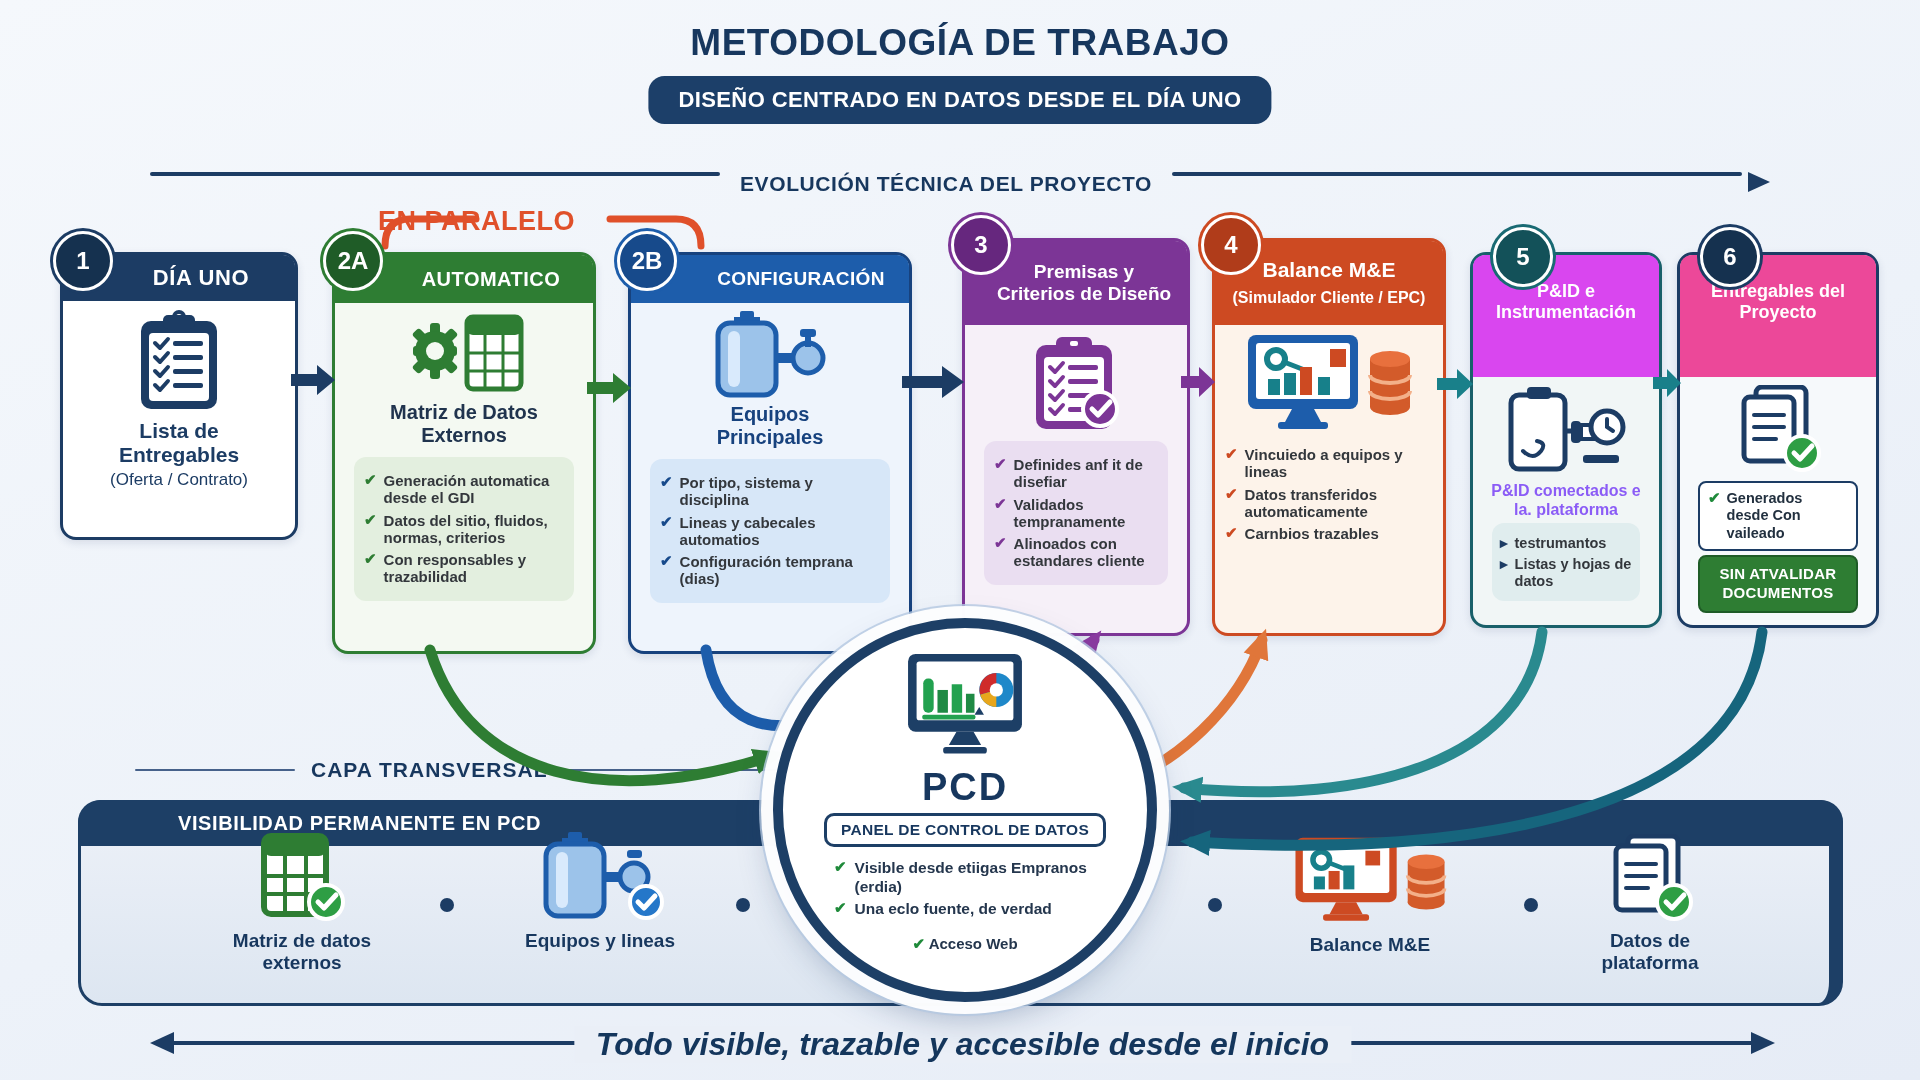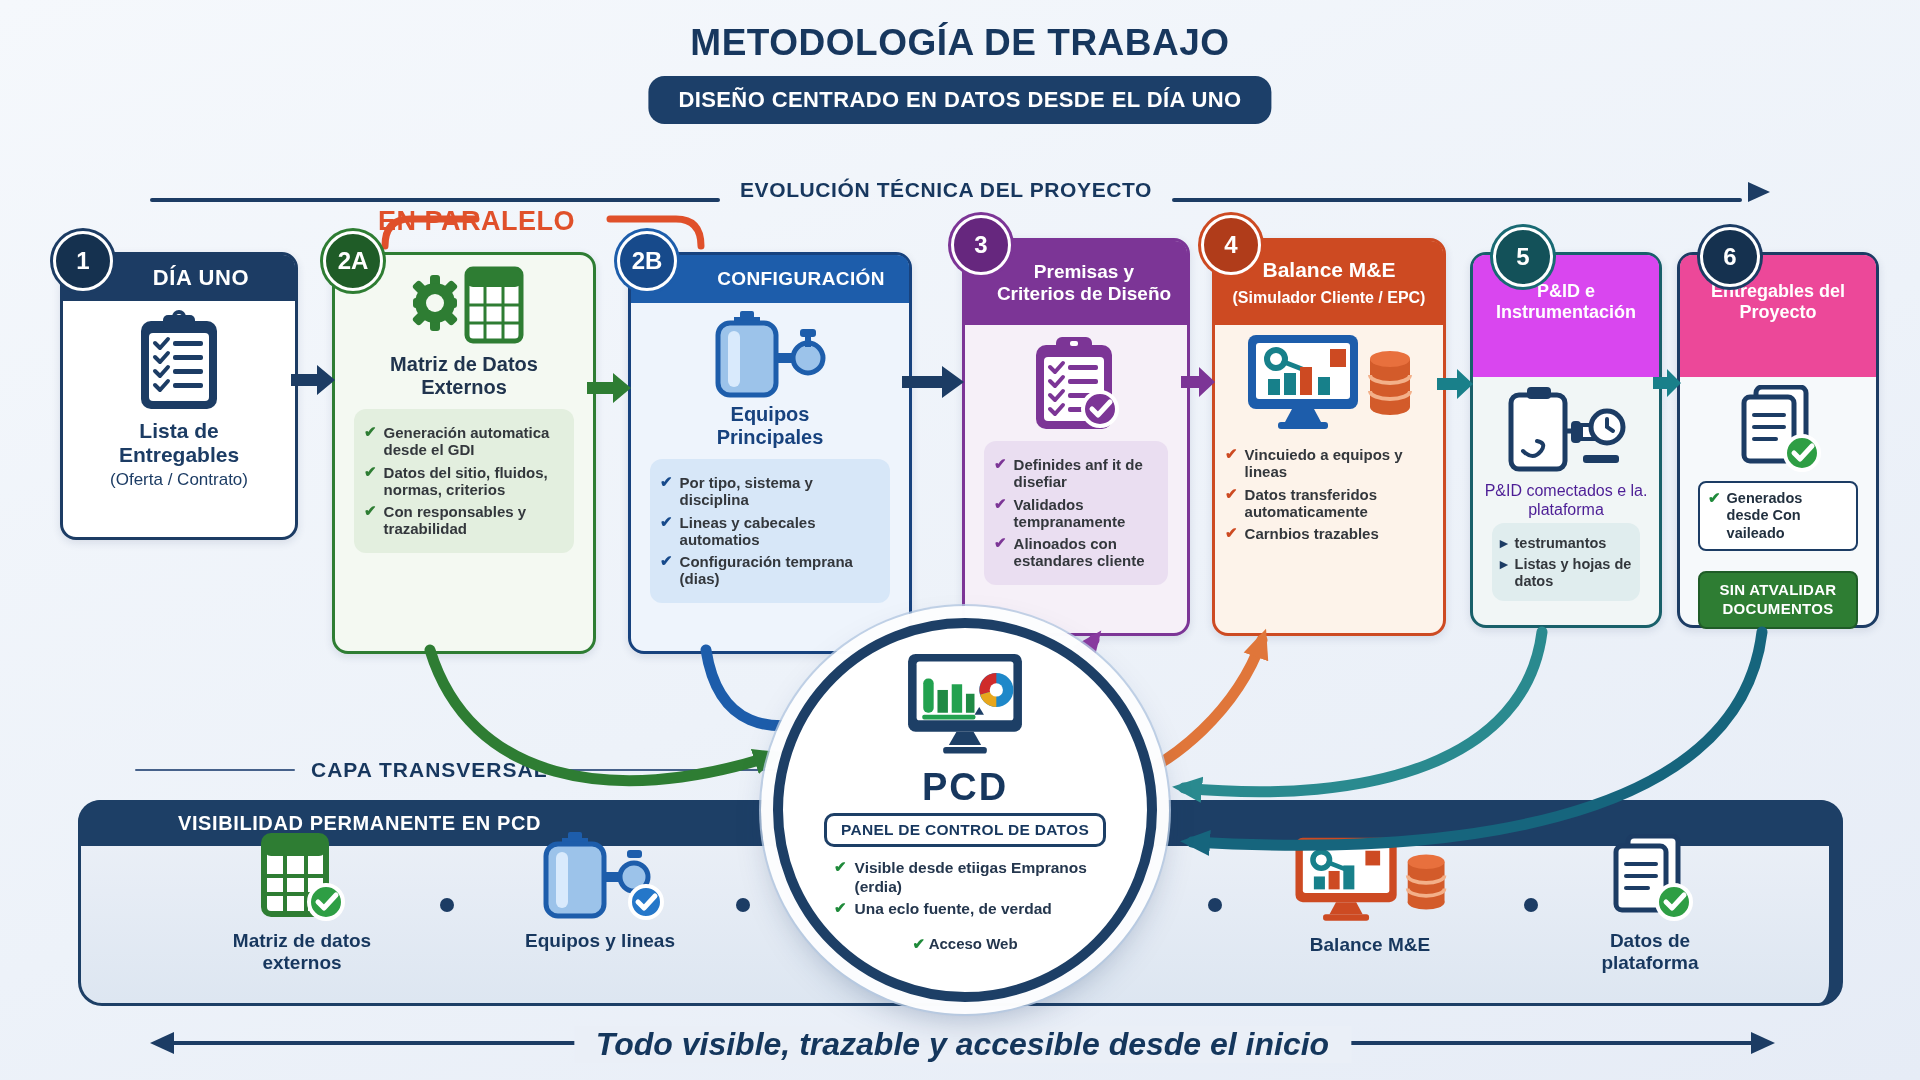--- a/index.html
+++ b/index.html
@@ -7,21 +7,21 @@
     background:linear-gradient(160deg,#f5f8fc 0%,#edf2f9 55%,#e6ecf6 100%);
     font-family:"Liberation Sans",sans-serif;color:#1c3c64;}
   
   .title{position:absolute;top:22px;left:0;width:100%;text-align:center;
     font-size:37px;font-weight:bold;color:#17375e;letter-spacing:.5px;}
   .subtitle-pill{position:absolute;top:76px;left:50%;transform:translateX(-50%);
     background:#1c3f69;color:#fff;font-size:22px;font-weight:bold;
     padding:11px 30px;border-radius:16px;letter-spacing:.4px;white-space:nowrap;}
   
   .timeline{position:absolute;left:150px;top:172px;width:1620px;height:30px;
-    display:flex;align-items:flex-end;gap:20px;}
+    display:flex;align-items:flex-start;gap:20px;}
   .tl-line{height:4px;background:#1c3c64;flex:1;border-radius:2px;}
   .tl-label{font-size:21px;font-weight:bold;color:#17375e;letter-spacing:.6px;white-space:nowrap;}
   .tl-head{width:0;height:0;border-left:22px solid #1c3c64;border-top:10px solid transparent;border-bottom:10px solid transparent;margin-left:-14px;}
   
   .paralelo{position:absolute;left:378px;top:204px;width:330px;height:48px;}
   .paralelo .txt{position:absolute;left:0;top:2px;width:100%;text-align:left;
     font-size:27px;font-weight:bold;color:#e0502a;letter-spacing:.5px;}
   
   .step{position:absolute;border-radius:16px;background:#fff;z-index:2;box-shadow:0 3px 8px rgba(30,50,90,.12);}
   .step-header{color:#fff;font-weight:bold;display:flex;flex-direction:column;align-items:center;justify-content:center;
@@ -60,32 +60,32 @@
   .s4{left:1212px;top:238px;width:228px;height:392px;border:3px solid #cd4a22;background:#fdf3ea;}
   .s4 .step-header{background:#cd4a22;height:84px;font-size:21px;padding:0 10px;}
   .s4 .step-header .sub{font-size:16px;margin-top:7px;}
   .s4 .badge{background:#b03c1a;box-shadow:0 0 0 3px #cd4a22;left:-14px;top:-26px;}
   .s4 .chk{color:#cd4a22;}
   
   .s5{left:1470px;top:252px;width:186px;height:370px;border:3px solid #19606a;background:#f1f6f6;}
   .s5 .step-header{background:#d946ef;height:96px;font-size:18px;padding:26px 12px 0 12px;justify-content:flex-start;}
   .s5 .badge{background:#135159;box-shadow:0 0 0 3px #196a73;left:20px;top:-28px;}
   .s5 .panel{background:#e0edee;padding:8px;}
-  .s5 .note{font-size:16px;font-weight:normal;color:#4c1d95;text-align:center;line-height:1.2;margin:6px 0 4px 0;}
+  .s5 .note{font-size:16px;font-weight:bold;color:#8b5cf6;text-align:center;line-height:1.2;margin:6px 0 4px 0;}
   .s5 .bullet{font-size:14.5px;margin:4px 0;}
   .s5 .chk{color:#1c3c64;}
   
   .s6{left:1677px;top:252px;width:196px;height:370px;border:3px solid #1c3c64;background:#f6f9fb;}
   .s6 .step-header{background:#ec4899;height:96px;font-size:18px;padding:26px 28px 0 28px;justify-content:flex-start;}
   .s6 .badge{background:#15314f;box-shadow:0 0 0 3px #1c3c64;left:20px;top:-28px;}
   .s6 .notebox{background:#fff;border:2px solid #1c3c64;border-radius:8px;padding:7px 8px;display:flex;gap:6px;
     font-size:14.5px;font-weight:bold;color:#22303f;line-height:1.2;width:calc(100% - 16px);box-sizing:border-box;}
   .s6 .notebox .chk{color:#1f8a3a;}
   .s6 .pill{background:#2e7d33;border:2px solid #1f5c27;color:#fff;font-size:15px;font-weight:bold;text-align:center;
-    border-radius:8px;padding:8px 6px;margin-top:20px;width:calc(100% - 16px);box-sizing:border-box;letter-spacing:.3px;line-height:1.25;}
+    border-radius:8px;padding:8px 6px;margin-top:4px;width:calc(100% - 16px);box-sizing:border-box;letter-spacing:.3px;line-height:1.25;}
   
   .harrow{position:absolute;z-index:2;}
   
   .curves{position:absolute;left:0;top:0;z-index:4;pointer-events:none;}
   
   .transversal{position:absolute;left:135px;top:758px;display:flex;align-items:center;gap:16px;z-index:3;}
   .tv-line{height:2px;background:#46618a;border-radius:1px;}
   .tv-label{font-size:21px;font-weight:bold;color:#17375e;letter-spacing:1px;white-space:nowrap;}
   
   .band{position:absolute;left:78px;top:800px;width:1765px;height:206px;border-radius:24px;
@@ -164,20 +164,21 @@
             <rect x="40" y="74" width="30" height="5" rx="2"></rect>
         </g>
       </svg>
       <div class="step-title" style="font-size:21px;color:#1c3c64;width:160px;margin-top:6px;">Lista de Entregables</div>
       <div style="font-size:17px;color:#1c3c64;margin-top:3px;">(Oferta / Contrato)</div>
     </div>
   </div>
 
   <div class="step s2a">
     <div class="badge">2A</div>
+    <div class="step-header">AUTOMATICO</div>
     <div class="body">
       <svg width="126" height="86" viewBox="0 0 126 86">
         <g fill="#2e7d33">
           <rect x="29" y="12" width="10" height="12" rx="3"></rect>
             <rect x="29" y="56" width="10" height="12" rx="3"></rect>
           <rect x="12" y="35" width="12" height="10" rx="3"></rect>
             <rect x="44" y="35" width="12" height="10" rx="3"></rect>
           <rect x="29" y="12" width="10" height="12" rx="3" transform="rotate(45 34 40)"></rect>
           <rect x="29" y="12" width="10" height="12" rx="3" transform="rotate(135 34 40)"></rect>
           <rect x="29" y="12" width="10" height="12" rx="3" transform="rotate(225 34 40)"></rect>

